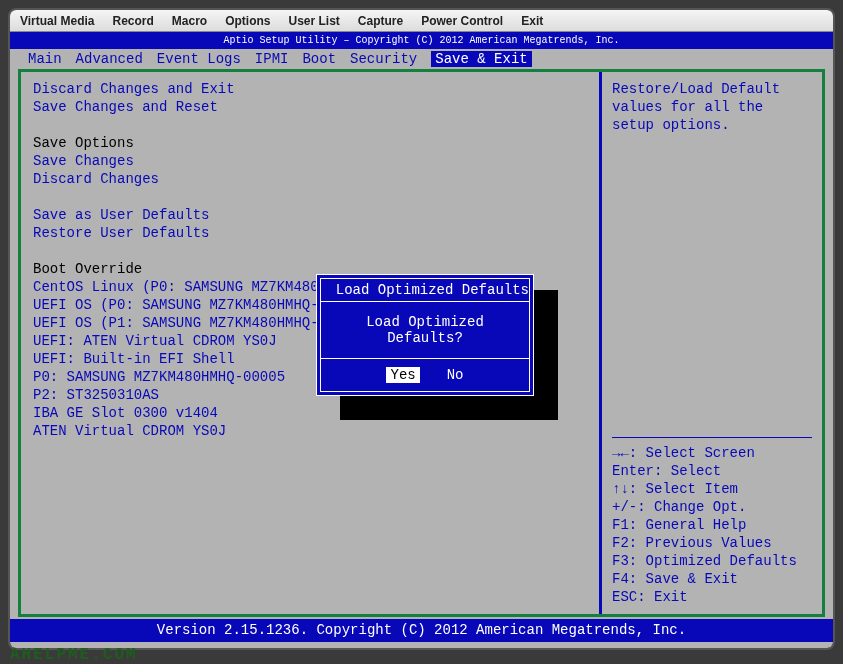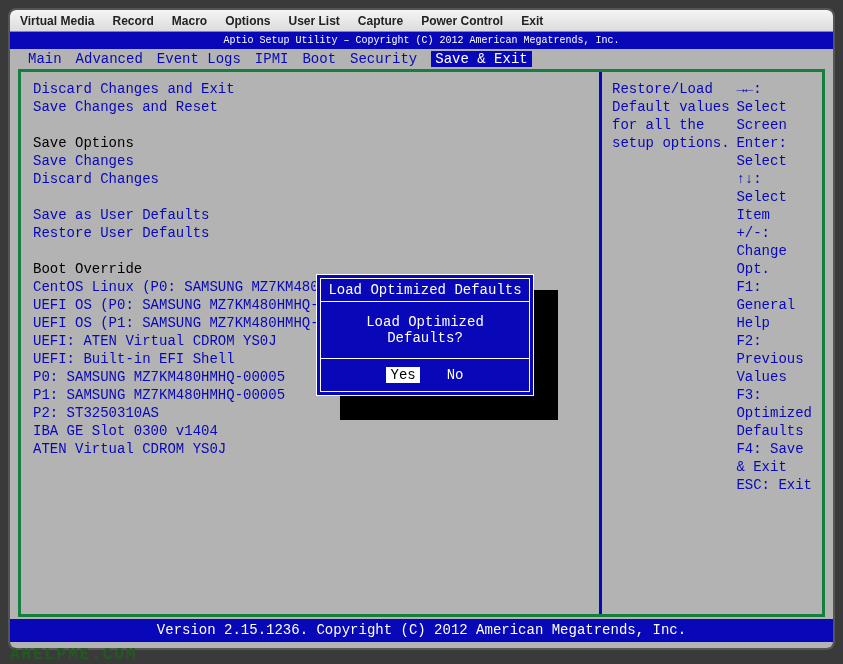--- a/index.html
+++ b/index.html
@@ -73,20 +73,21 @@
   .left-pane {
     flex: 1;
     padding: 8px 12px;
     border-right: 3px solid #0808b8;
     position: relative;
   }
   .right-pane {
     width: 220px;
     padding: 8px 10px;
     display: flex;
+    flex-direction: column;
   }
   .menu-line {
     line-height: 18px;
     white-space: nowrap;
     overflow: hidden;
   }
   .c-link { color: #0808b8; }
   .c-head { color: #000; }
   .c-sel  { color: #fff; }
   .help-text { color: #0808b8; line-height: 18px; }
@@ -116,21 +117,21 @@
     left: 316px; top: 274px;
     width: 218px;
     background: #0808b8;
     color: #fff;
     z-index: 10;
     border: 1px solid #fff;
     padding: 3px;
   }
   .modal-inner { border: 1px solid #fff; }
   .modal-title {
-    text-align: center;
+    text-align: right;
     padding: 3px 0;
     border-bottom: 1px solid #fff;
   }
   .modal-msg {
     text-align: center;
     padding: 12px 4px;
     border-bottom: 1px solid #fff;
   }
   .modal-btns {
     display: flex;
@@ -195,21 +196,20 @@
           <div class="menu-line c-link">Save as User Defaults</div>
           <div class="menu-line c-link">Restore User Defaults</div>
           <div class="menu-line">&nbsp;</div>
           <div class="menu-line c-head">Boot Override</div>
           <div class="menu-line c-link">CentOS Linux (P0: SAMSUNG MZ7KM480HMHQ-00005)</div>
           <div class="menu-line c-link">UEFI OS (P0: SAMSUNG MZ7KM480HMHQ-00005)</div>
           <div class="menu-line c-link">UEFI OS (P1: SAMSUNG MZ7KM480HMHQ-00005)</div>
           <div class="menu-line c-link">UEFI: ATEN Virtual CDROM YS0J</div>
           <div class="menu-line c-link">UEFI: Built-in EFI Shell</div>
           <div class="menu-line c-link">P0: SAMSUNG MZ7KM480HMHQ-00005</div>
-          <div class="menu-line c-link">P1: SAMSUNG MZ7KM480HMHQ-00005</div>
           <div class="menu-line c-link">P2: ST3250310AS</div>
           <div class="menu-line c-link">IBA GE Slot 0300 v1404</div>
           <div class="menu-line c-link">ATEN Virtual CDROM YS0J</div>
         </div>
       <div class="right-pane">
         <div class="help-text">Restore/Load Default values for all the setup options.</div>
         <div style="flex:1"></div>
         <div class="help-divider"></div>
         <div class="help-keys" id="help-keys">
             <div>→←: Select Screen</div>

